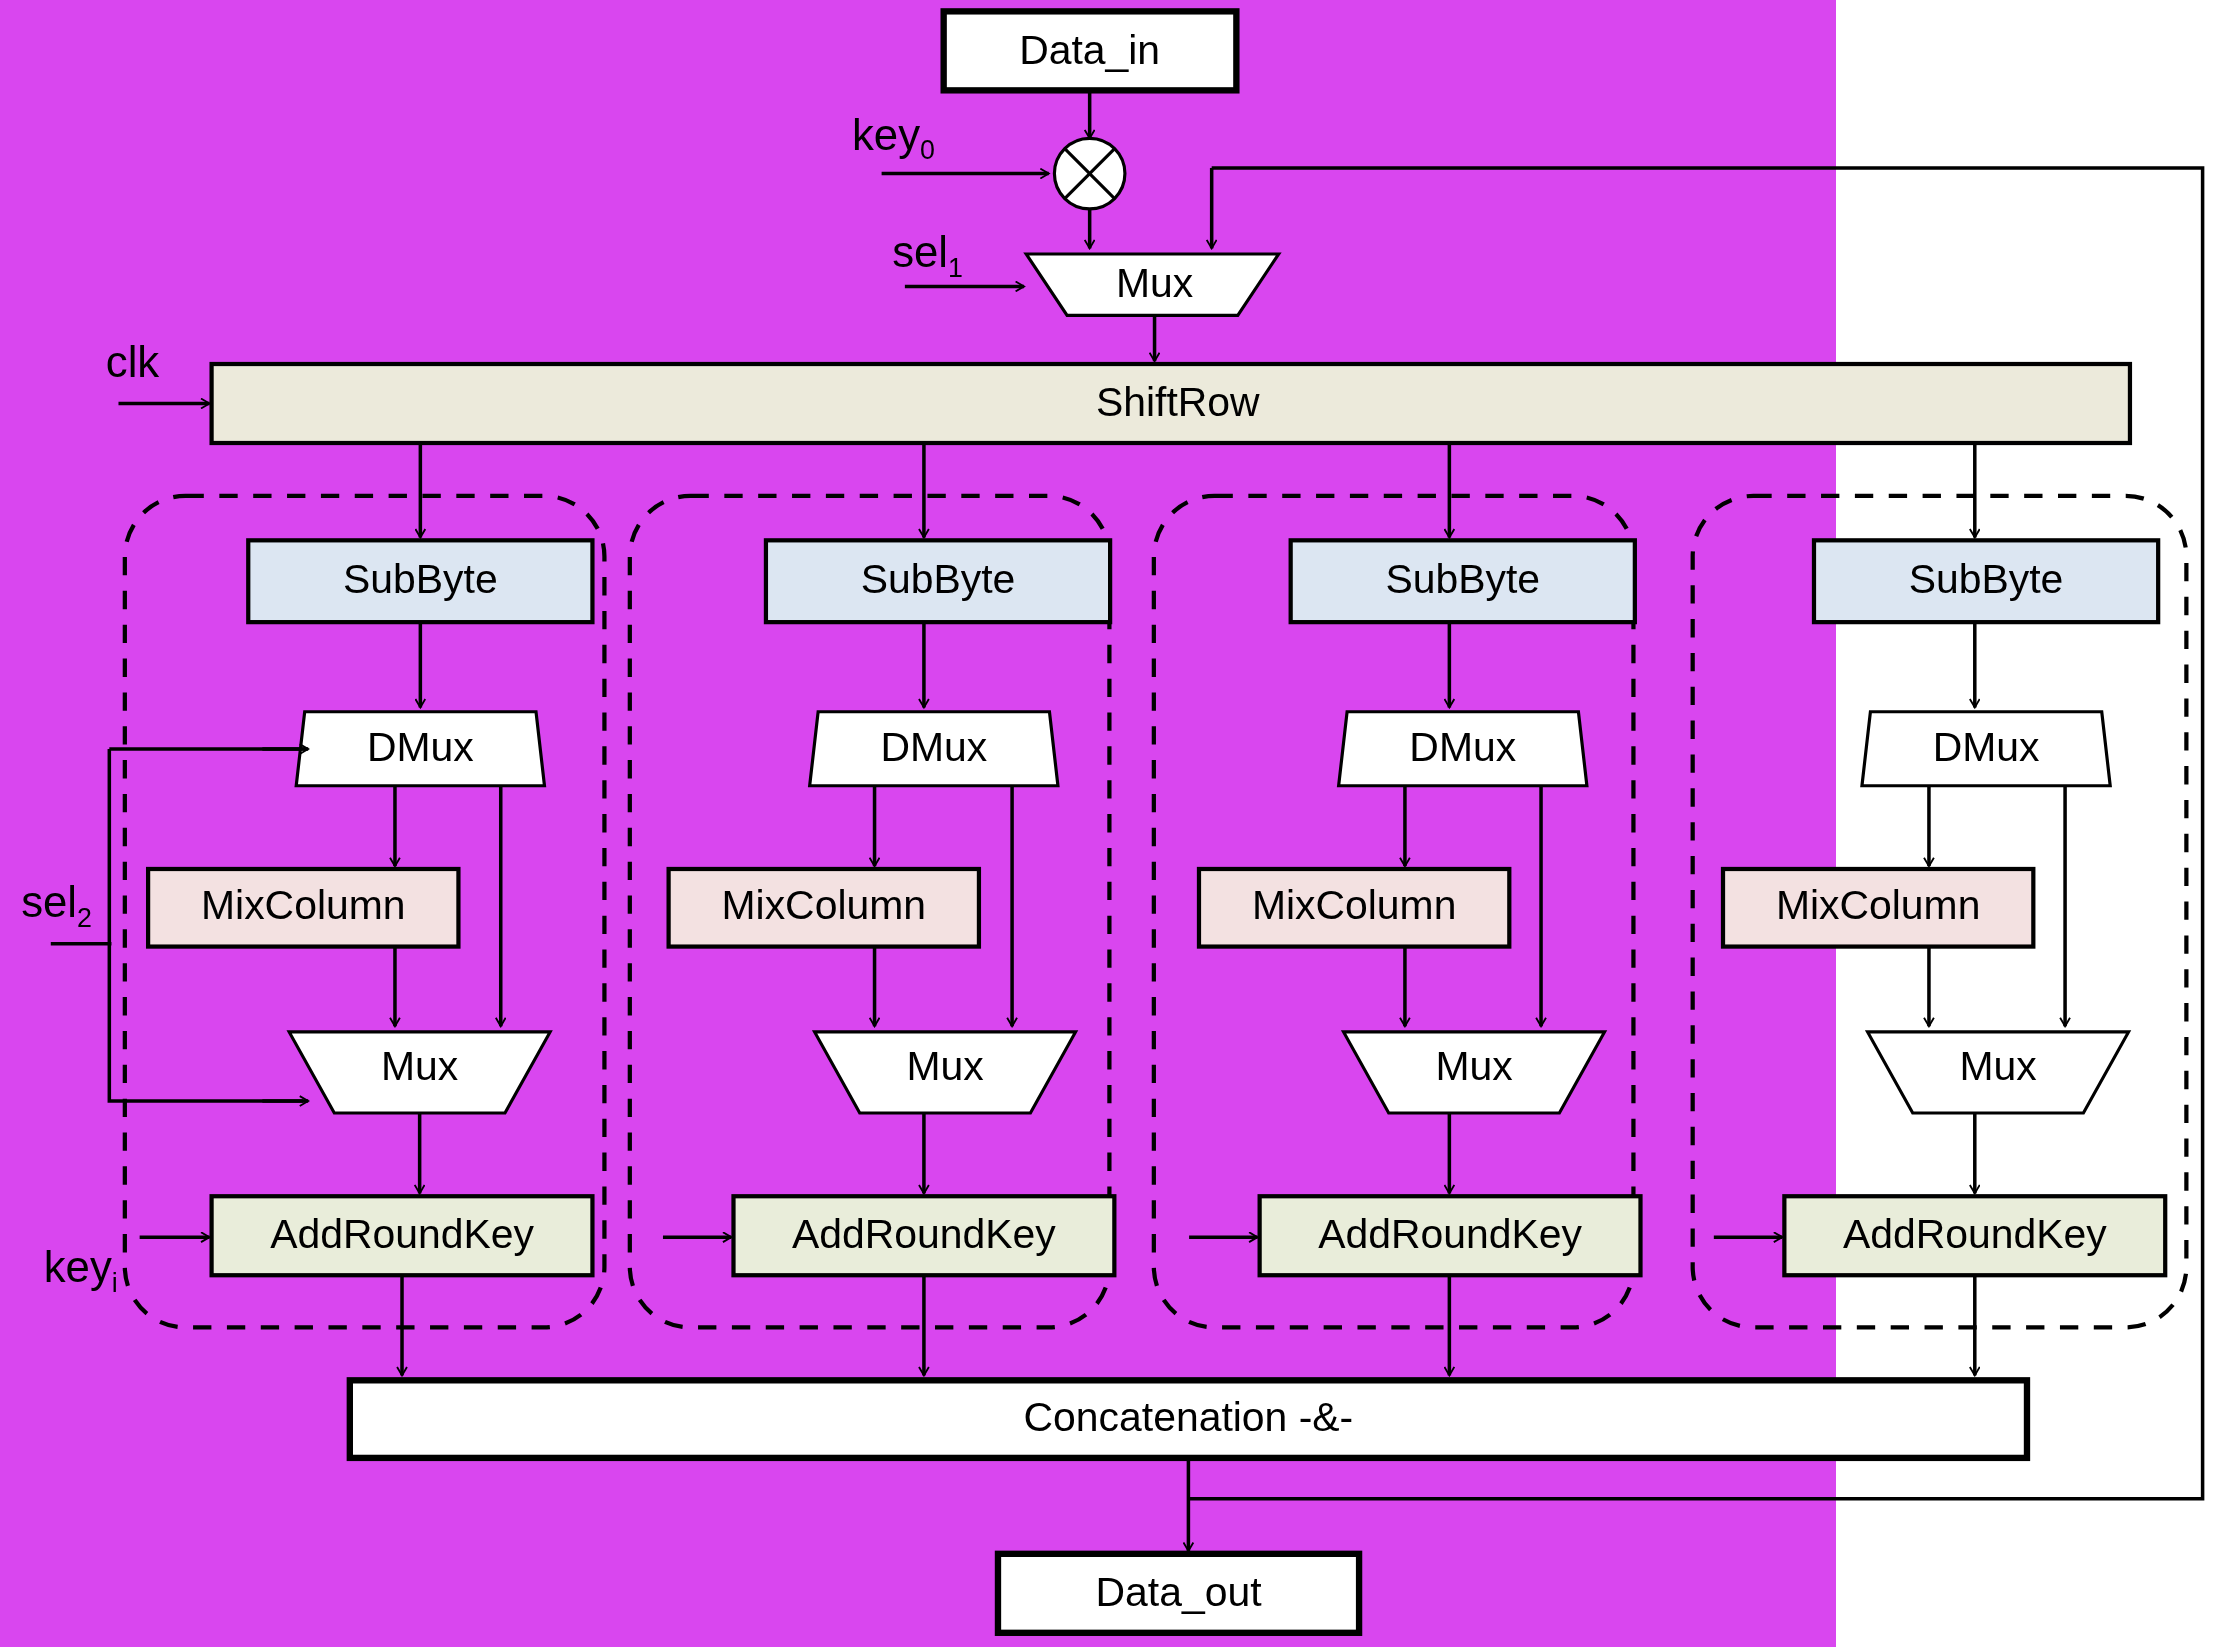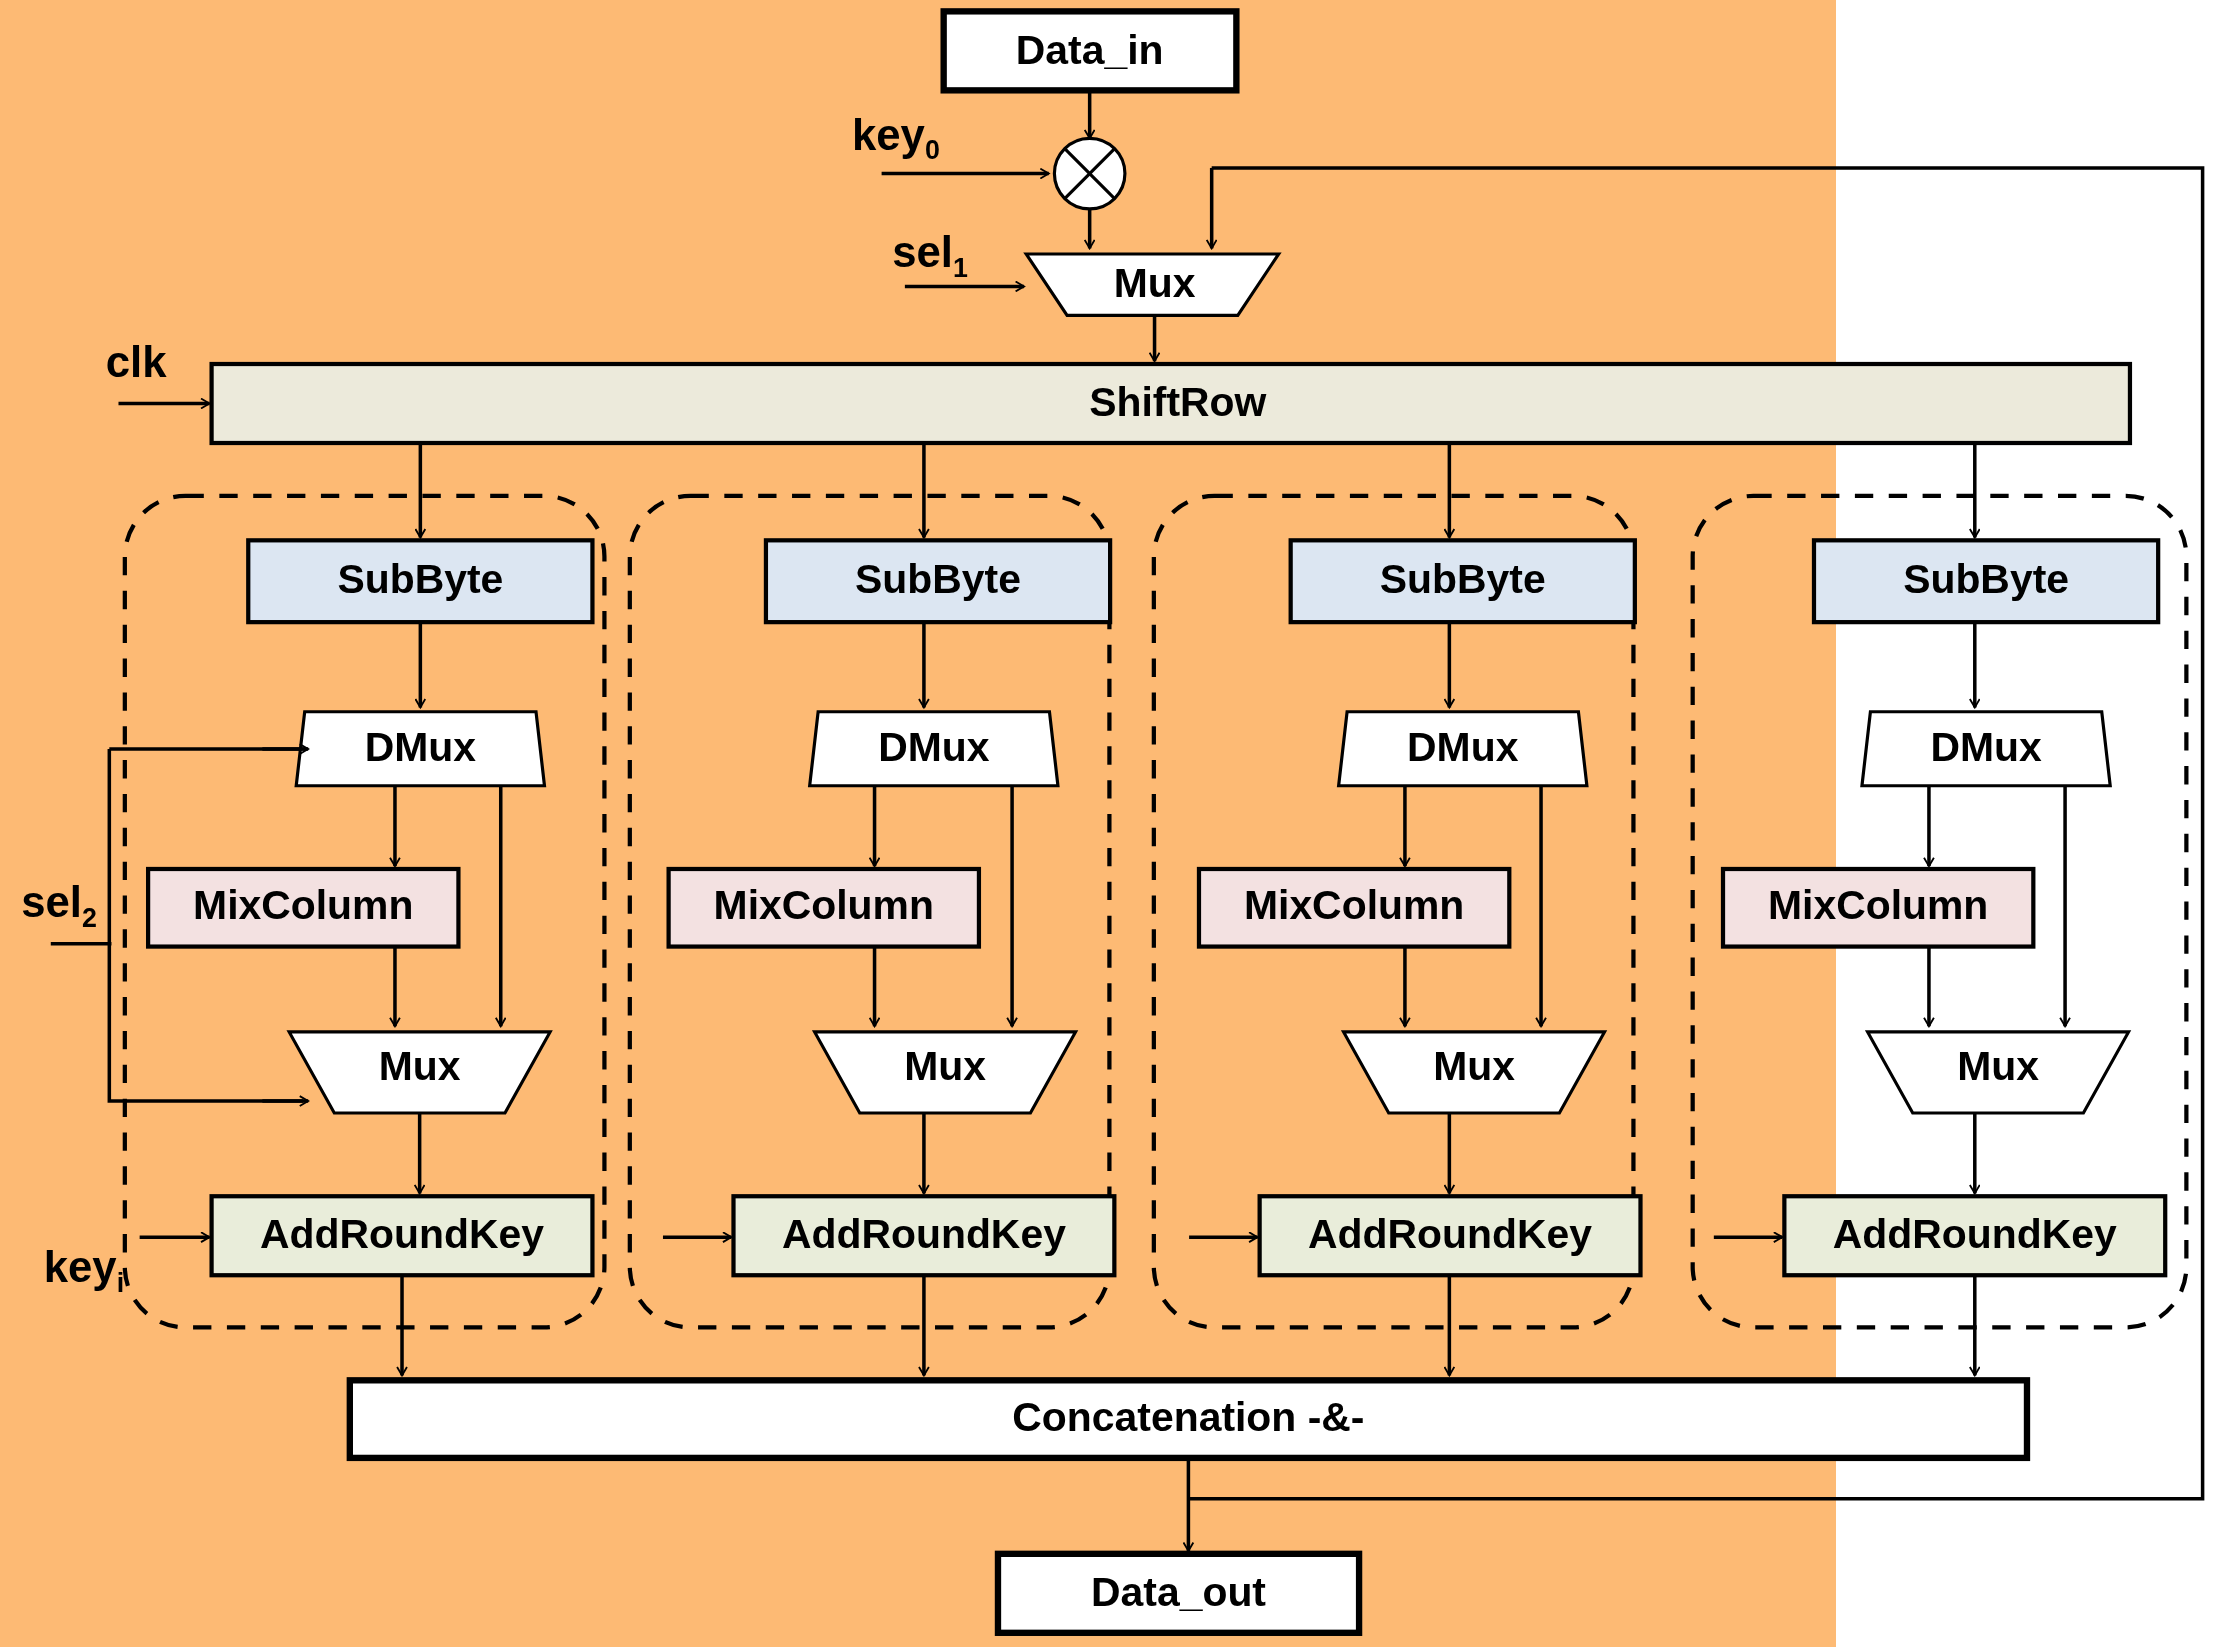--- a/index.html
+++ b/index.html
@@ -1,18 +1,18 @@
 <!DOCTYPE html>
 <html style="font-size:11.3px"><head>
 <meta charset="utf-8">
 <style>
   html,body{margin:0;padding:0;background:#ffffff;}
   body{width:2216px;height:1647px;overflow:hidden;
        font-family:"Liberation Sans","DejaVu Sans",sans-serif;}
-  #stage{position:relative;width:1836px;height:1647px;background:#fdba74;font-weight:bold;}
+  #stage{position:relative;width:1836px;height:1647px;background:#d946ef;}
   svg#diagram{position:absolute;left:0;top:0;width:2216px;height:1647px;display:block;}
   .lbl{font-family:"Liberation Sans","DejaVu Sans",sans-serif;fill:#000;}
   .boxlbl{font-size:58px;text-anchor:middle;dominant-baseline:middle;}
   .muxlbl{font-size:58px;text-anchor:middle;dominant-baseline:middle;}
   .sigbase{font-size:62px;text-anchor:start;dominant-baseline:alphabetic;}
   .sigsub{font-size:38px;}
   .wire{stroke:#000;stroke-width:5;fill:none;}
   .shape{stroke:#000;fill:#ffffff;}
   .thickbox{stroke:#000;stroke-width:9;}
   .medbox{stroke:#000;stroke-width:6;}

